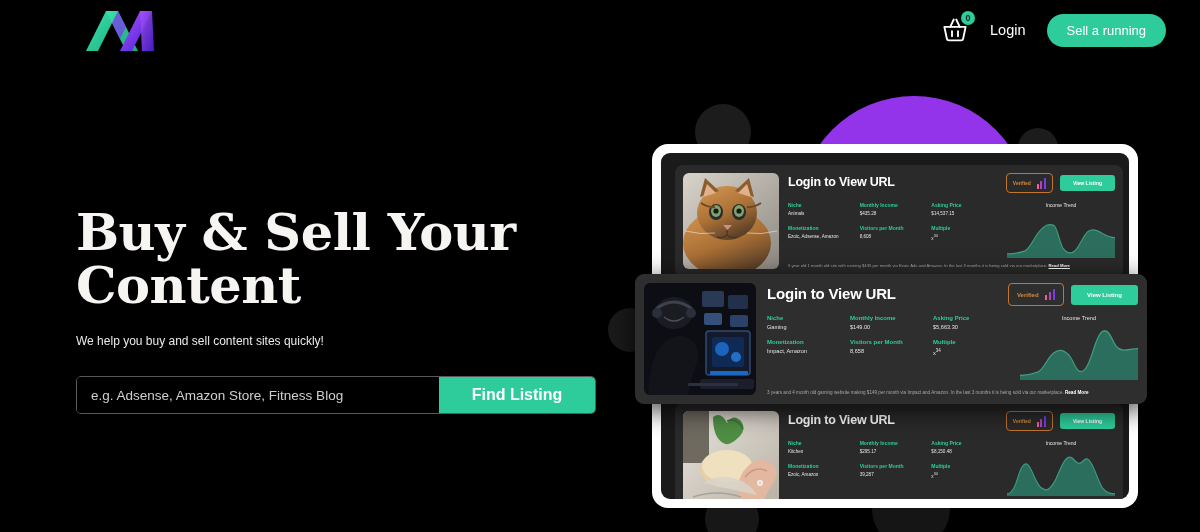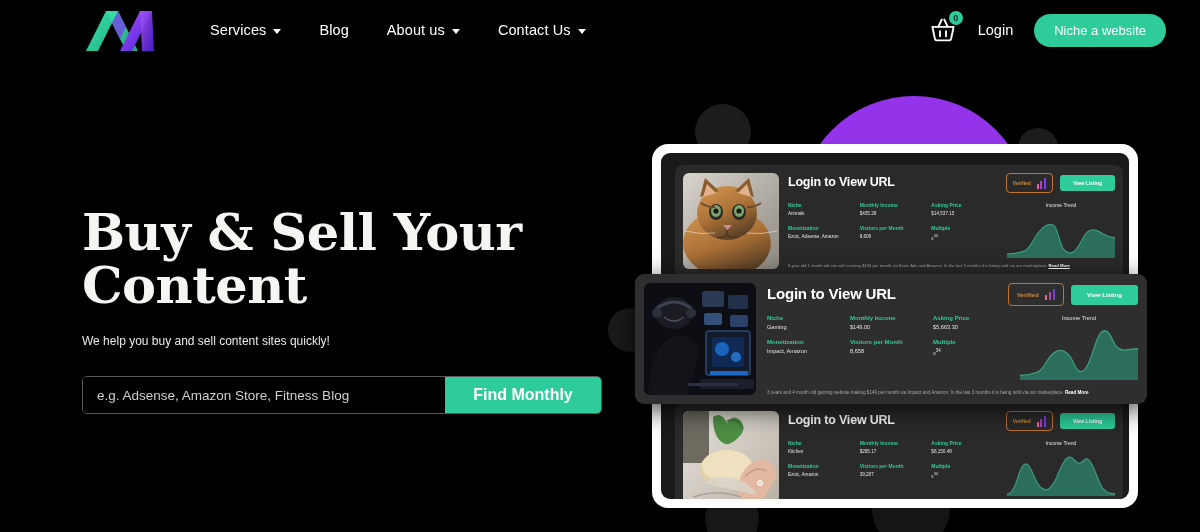--- a/index.html
+++ b/index.html
@@ -118,21 +118,21 @@
     padding: 0 20px;
     font-size: 13px;
     font-family: "Liberation Sans", sans-serif;
     cursor: pointer;
     white-space: nowrap;
   }
 
   
   .hero-left {
     position: absolute;
-    left: 82px;
+    left: 76px;
     top: 206px;
     width: 540px;
     z-index: 40;
   }
 
   .hero-title {
     font-family: "DejaVu Serif", "Liberation Serif", serif;
     font-weight: bold;
     font-size: 51px;
     line-height: 1.04;
@@ -412,63 +412,46 @@
           </linearGradient>
         </defs>
         <path d="M2 42 L22 2 L34 2 L14 42 Z" fill="url(#lgGreen)"></path>
         <path d="M22 2 L34 2 L54 42 L42 42 Z" fill="url(#lgGreen)" opacity=".95"></path>
         <path d="M36 42 L56 2 L68 2 L48 42 Z" fill="url(#lgPurple)"></path>
         <path d="M56 2 L68 2 L70 42 L58 42 Z" fill="url(#lgPurple)" opacity=".9"></path>
         <path d="M34 2 L42 18 L36 30 L28 14 Z" fill="#7C3AED" opacity=".75"></path>
       </svg>
     </a>
 
-    <nav class="nav-links">
-      <span class="nav-item">
-        <span>Services</span>
-        <i class="caret"></i>
-      </span>
-      <span class="nav-item">
-        <span>Blog</span>
-      </span>
-      <span class="nav-item">
-        <span>About us</span>
-        <i class="caret"></i>
-      </span>
-      <span class="nav-item">
-        <span>Contact Us</span>
-        <i class="caret"></i>
-      </span>
-    </nav>
 
     <div class="nav-right">
       <div class="basket-wrap">
         <svg viewBox="0 0 24 24" width="30" height="30" fill="none" stroke="#ffffff" stroke-width="1.5" stroke-linecap="round" stroke-linejoin="round">
           <path d="M3.5 9.5 h17 l-2 9.5 a1.6 1.6 0 0 1 -1.6 1.3 H7.1 a1.6 1.6 0 0 1 -1.6 -1.3 Z"></path>
           <path d="M8.2 9.5 L11 3.6"></path>
           <path d="M15.8 9.5 L13 3.6"></path>
           <path d="M9.6 13 v4"></path>
           <path d="M14.4 13 v4"></path>
         </svg>
         <span class="basket-badge">0</span>
       </div>
       <span class="login-link">Login</span>
-      <button class="sell-btn">Niche a website</button>
+      <button class="sell-btn">Sell a running</button>
     </div>
   </div>
 
   <div class="hero-left">
     <h1 class="hero-title">
       <span>Buy &amp; Sell Your Content</span><br>
     </h1>
     <p class="hero-subtitle hero-sub">We help you buy and sell content sites quickly!</p>
 
     <div class="search-row">
       <input class="search-input" type="text" placeholder="e.g. Adsense, Amazon Store, Fitness Blog" style="">
-      <button class="find-btn">Find Monthly</button>
+      <button class="find-btn">Find Listing</button>
     </div>
   </div>
 
   <div class="visual">
 
     <div class="blob-purple"></div>
     <div class="blob-dark-a"></div>
     <div class="blob-dark-b"></div>
     <div class="blob-dark-c"></div>
     <div class="blob-dark-d"></div>

